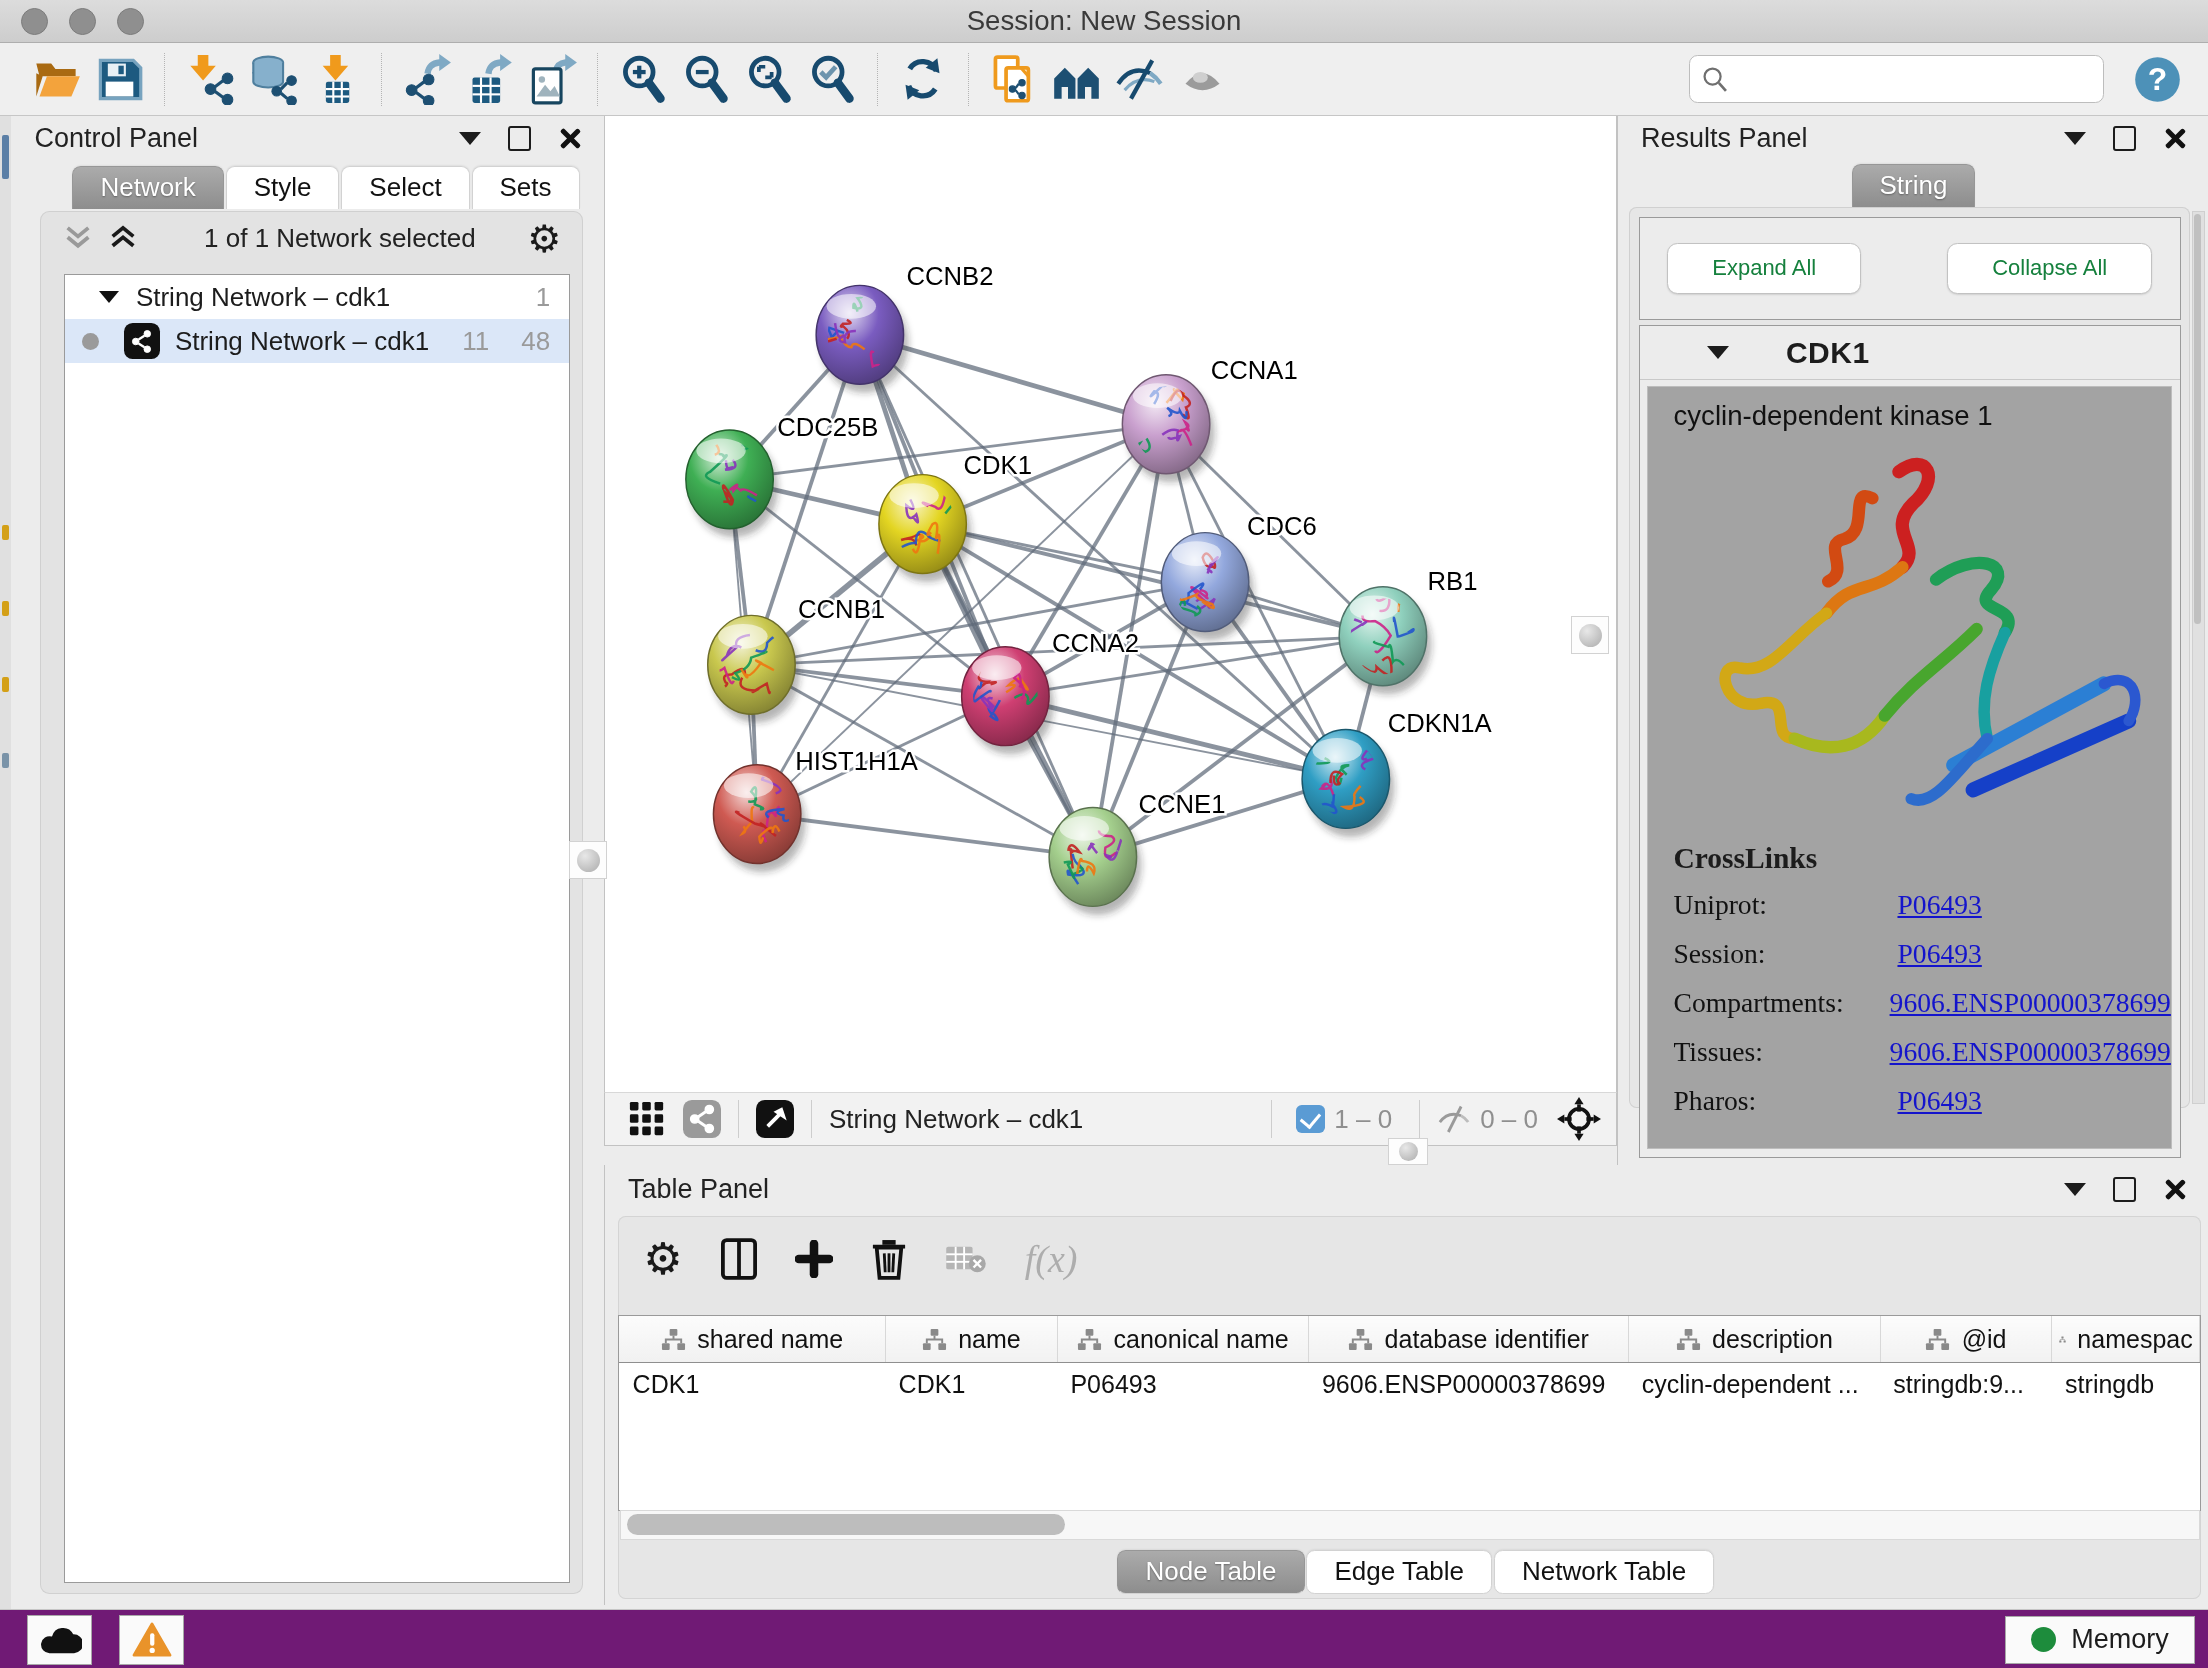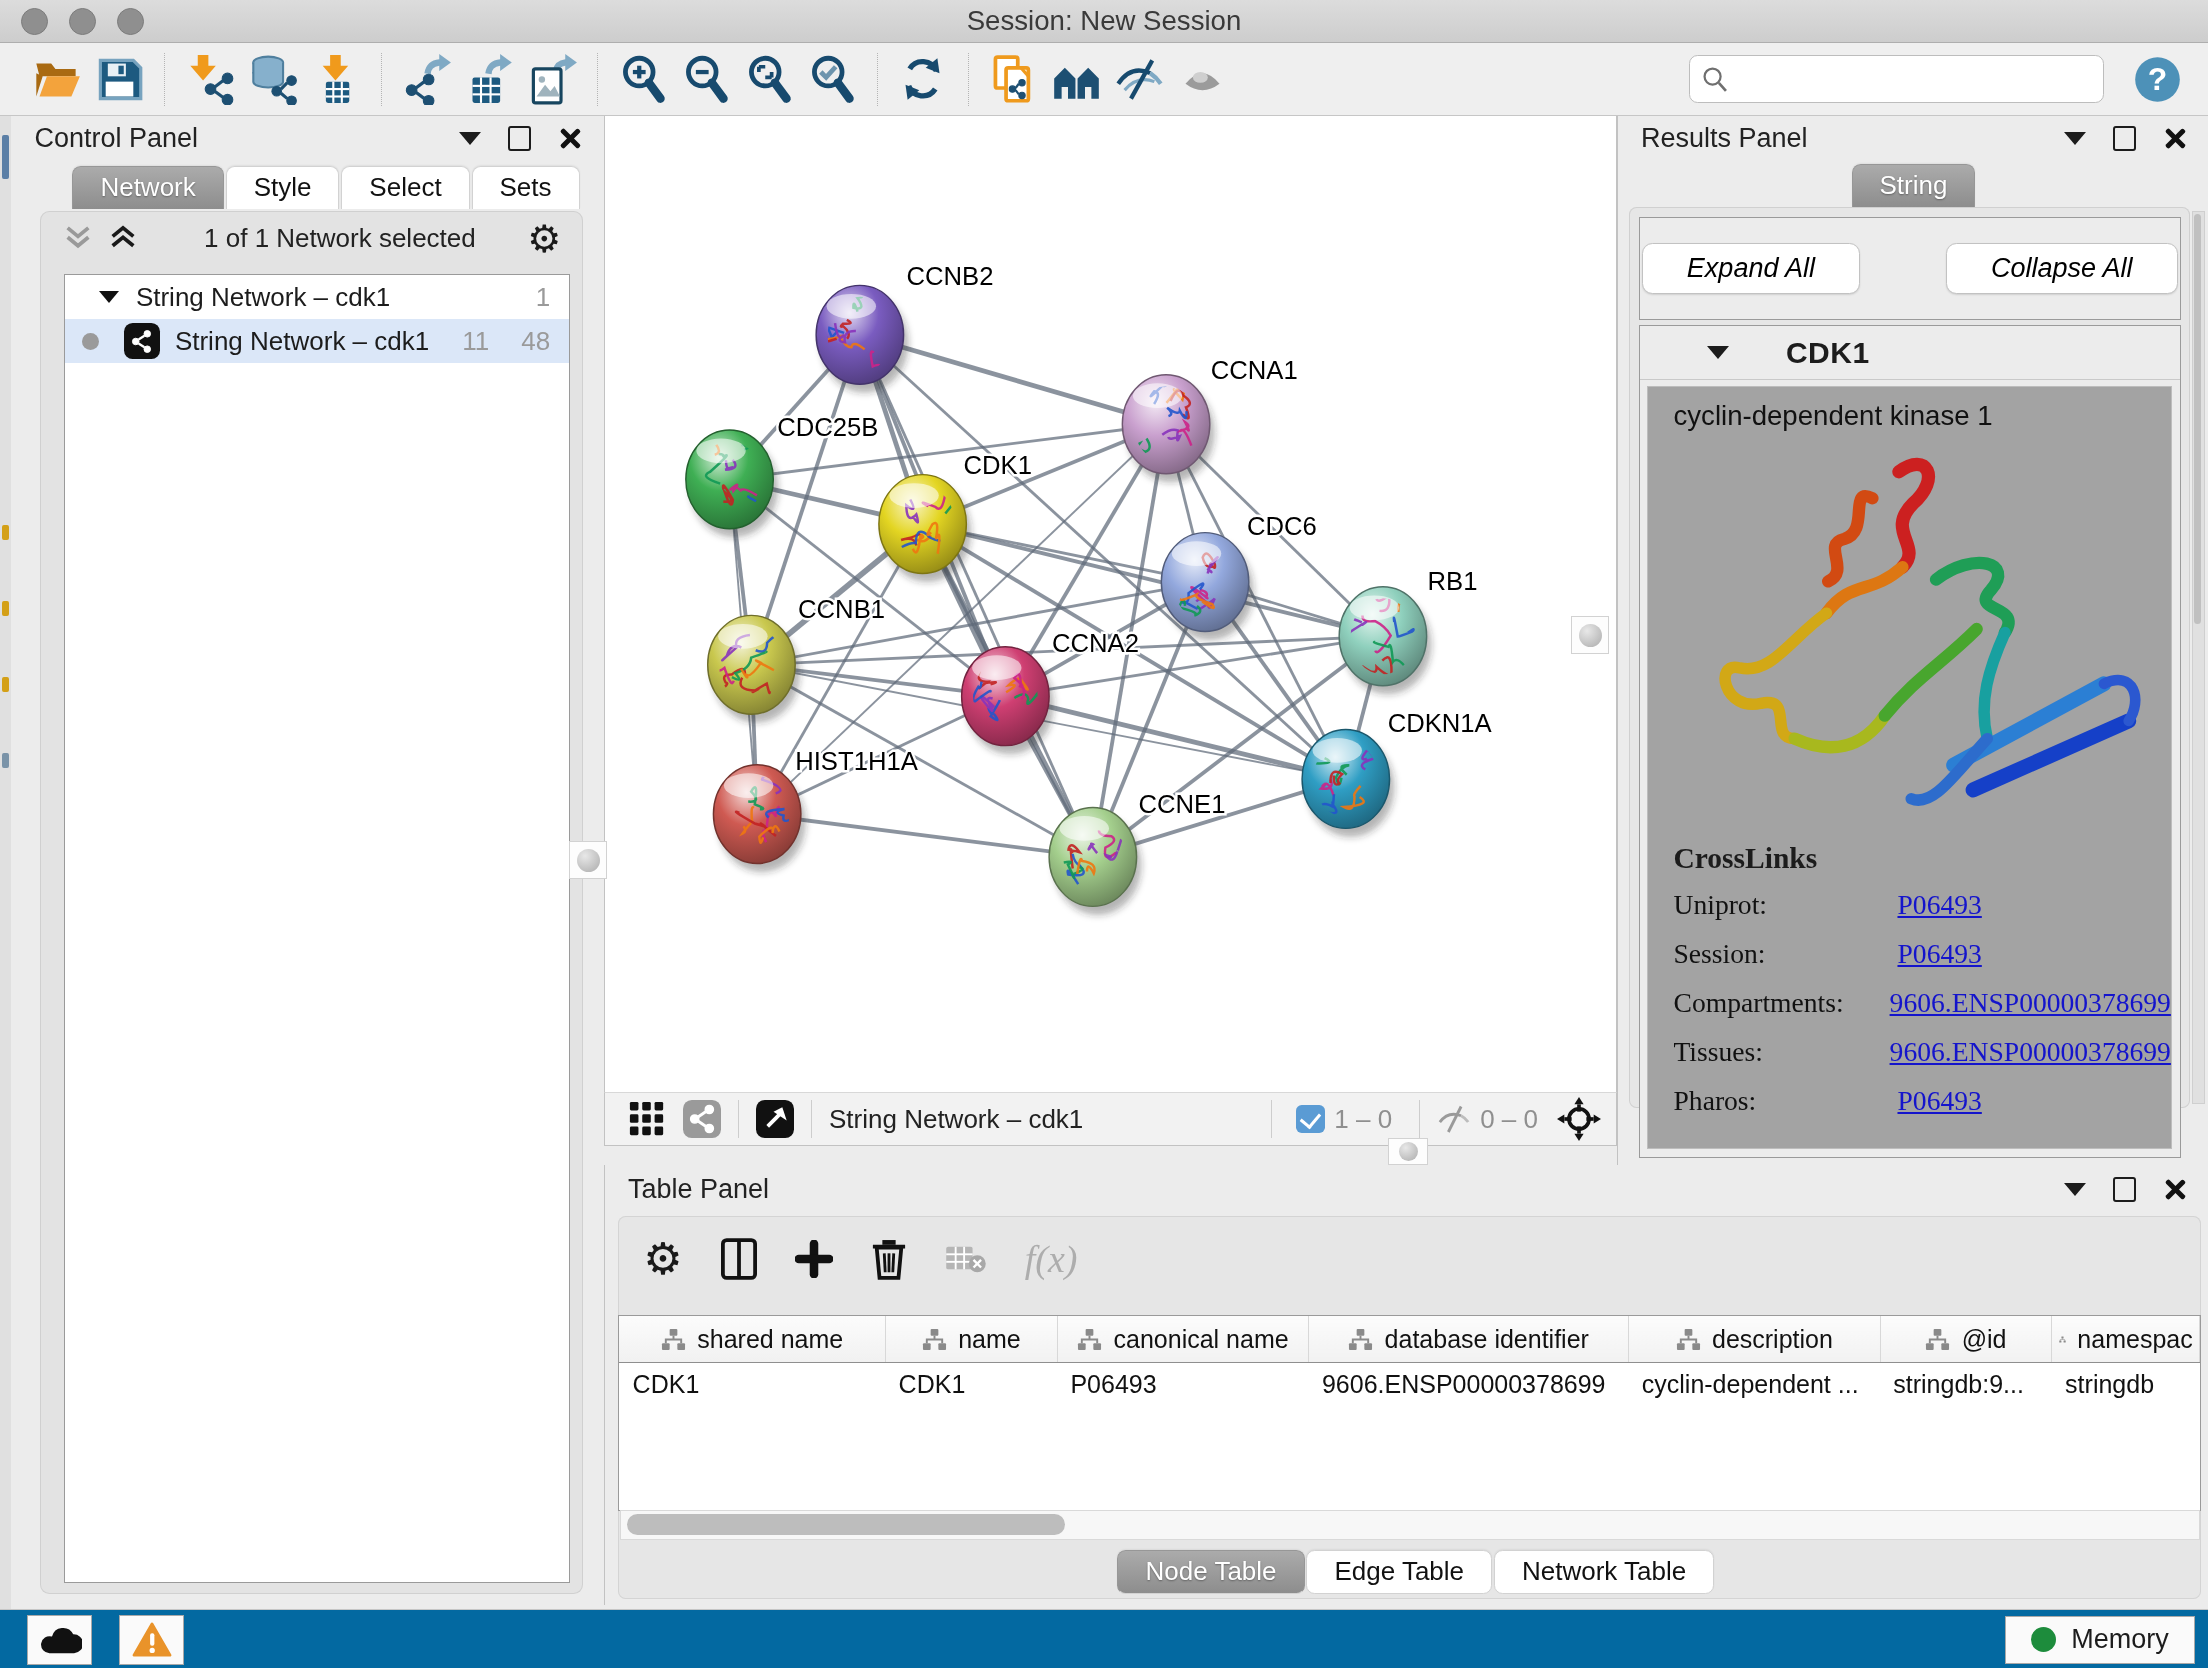--- a/index.html
+++ b/index.html
@@ -64,21 +64,21 @@
   .vt-stat{font-size:26px;color:#8f8f8f;margin:0 9.5px;white-space:nowrap;}
   .checkbox{width:28.5px;height:28.5px;border-radius:5.7px;background:#5a9bd4;position:relative;margin-left:7.6px;}
   .checkbox::after{content:"";position:absolute;left:7.6px;top:3.8px;width:9.5px;height:15px;border:solid #fff;border-width:0 3.8px 3.8px 0;transform:rotate(40deg);}
   
   .results-panel{position:absolute;left:1617px;top:116px;width:592px;height:1049px;background:#ececec;border-left:1px solid #c2c2c2;box-sizing:border-box;}
   .rp-tab-row{display:flex;justify-content:center;margin-top:3.8px;position:relative;z-index:2;}
   .rp-container{position:absolute;left:11.4px;right:19px;top:91px;bottom:57px;background:#e6e6e6;border-radius:7.6px;box-shadow:inset 0 0 0 1px #d0d0d0;padding:9.5px;box-sizing:border-box;}
   .rp-box{background:#ececec;border:1.9px solid #9a9a9a;}
   .rp-buttons{display:flex;justify-content:center;gap:86px;padding:25px 0;}
   .btn{height:49px;padding:0 44px;background:#fff;border:1.9px solid #c2c2c2;border-radius:10.5px;
-    font-size:27px;display:flex;align-items:center;color:#000000;box-shadow:0 1px 1.9px rgba(0,0,0,.12);font-style:italic;}
+    font-size:22px;display:flex;align-items:center;color:#15803d;box-shadow:0 1px 1.9px rgba(0,0,0,.12);}
   .cdk-box{margin-top:5.7px;position:relative;}
   .cdk-header{display:flex;align-items:center;height:53px;border-bottom:1px solid #c9c9c9;}
   .cdk-header .tri-down{margin:0 57px 0 67px;}
   .cdk-title{font-size:30px;font-weight:bold;letter-spacing:0.5px;}
   .cdk-inner{margin:5.7px 7.6px 7.6px 7.6px;border:1px solid #bdbdbd;background:#a3a3a3;padding-bottom:11px;}
   .cdk-desc{font-size:27.6px;padding:13.3px 0 5.7px 25px;color:#111;}
   .protein-img{display:block;margin:9.5px auto 0 auto;}
   .crosslinks{font-family:"Liberation Serif",serif;padding:15px 0 3.8px 25px;}
   .cl-heading{font-size:29.5px;font-weight:bold;margin-bottom:13.3px;}
   .cl-row{display:flex;font-size:27.6px;margin-bottom:17px;}
@@ -97,21 +97,21 @@
   .ntable th{height:44px;background:linear-gradient(#fcfcfc,#f1f1f1);border-bottom:1.9px solid #8f8f8f;border-right:1px solid #d8d8d8;
     font-size:25px;font-weight:normal;color:#111;white-space:nowrap;overflow:hidden;text-align:center;}
   .ntable th .thc{display:flex;align-items:center;justify-content:center;gap:11.4px;padding:0 5.7px;}
   .ntable td{height:42px;font-size:25px;padding:0 13.3px;white-space:nowrap;overflow:hidden;color:#111;vertical-align:middle;}
   .hscroll{position:absolute;left:1.9px;right:1.9px;bottom:59px;height:28.5px;background:#f7f7f7;border:1px solid #d9d9d9;}
   .hthumb{position:absolute;left:5.7px;top:2.9px;width:438px;height:21px;background:#bdbdbd;border-radius:10.5px;}
   .tp-tabs{position:absolute;left:0;right:0;bottom:5.7px;display:flex;justify-content:center;gap:1.9px;padding-left:12px;}
   .tp-tabs .tab{border-radius:8.6px;border-bottom:1px solid #d2d2d2;}
   .tp-tabs .tab.active{border-radius:8.6px;}
   
-  .statusbar{position:absolute;left:0;top:1609px;width:100%;height:59px;background:#0369a1;border-top:1.9px solid #c6c6c6;display:flex;align-items:center;}
+  .statusbar{position:absolute;left:0;top:1609px;width:100%;height:59px;background:#701a75;border-top:1.9px solid #c6c6c6;display:flex;align-items:center;}
   .sq-btn{width:63px;height:48px;background:#fafafa;border:1.9px solid #a8a8a8;display:flex;align-items:center;justify-content:center;margin-left:27px;}
   .mem-btn{margin-left:auto;margin-right:13.3px;height:46px;background:#fafafa;border:1.9px solid #a8a8a8;
     display:flex;align-items:center;gap:15px;padding:0 25px;font-size:27px;}
   .mem-dot{width:25px;height:25px;border-radius:50%;background:#1d8c3c;}
   
   .splitter{position:absolute;width:36px;height:36px;background:#fdfdfd;border:1px solid #d2d2d2;display:flex;align-items:center;justify-content:center;}
   .splitter .knob{width:23px;height:23px;border-radius:50%;background:radial-gradient(circle at 35% 30%,#e8e8e8,#ababab);}
   
   .sliver{position:absolute;left:0;top:116px;width:11.4px;height:1493px;background:#e0e0e0;border-right:1px solid #cccccc;}
   .sliver i{position:absolute;left:1.9px;width:7.6px;border-radius:1.9px;display:block;}

